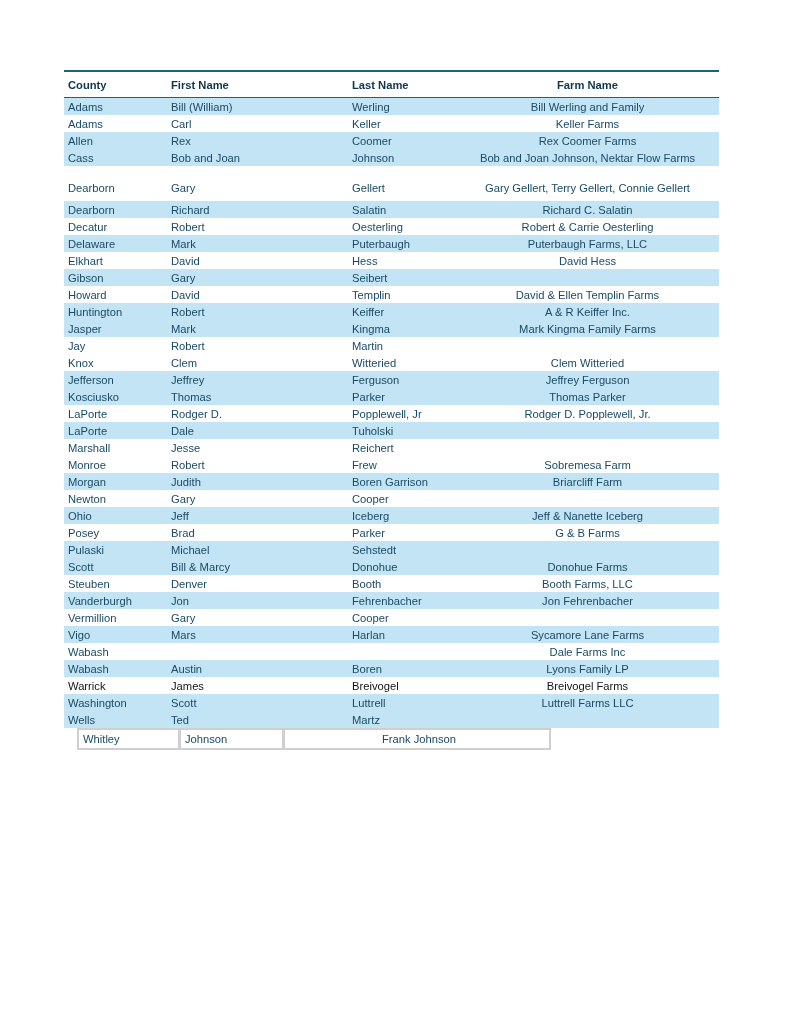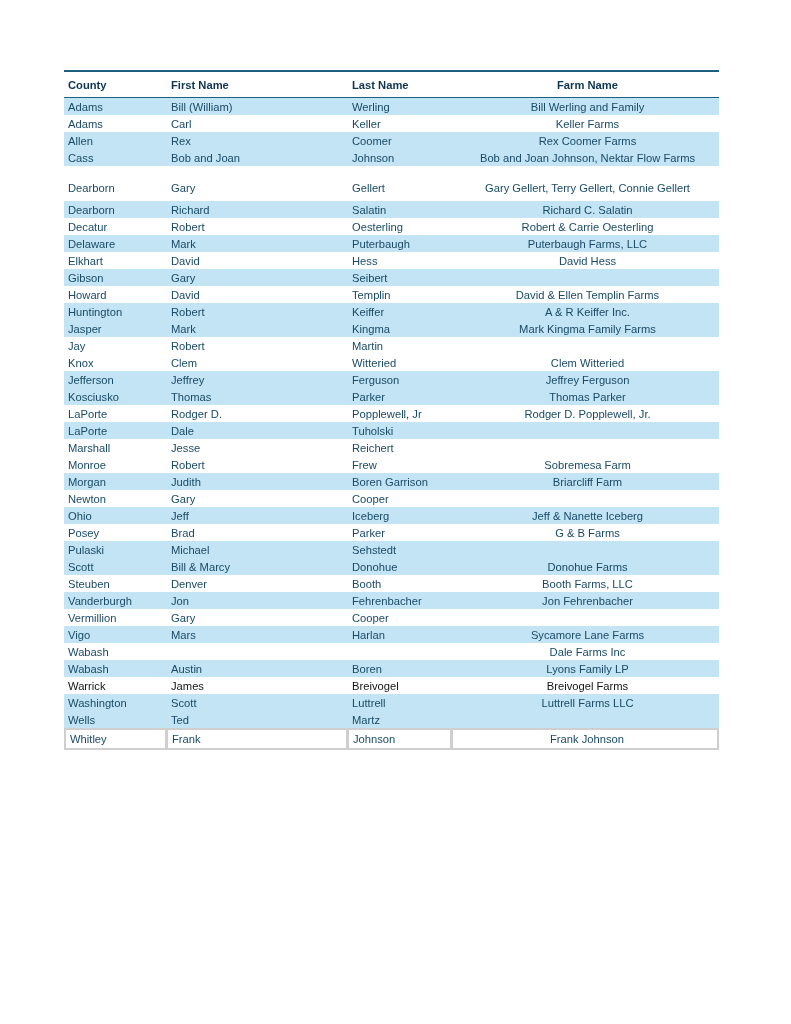--- a/index.html
+++ b/index.html
@@ -11,21 +11,21 @@
     .row { display: flex; height: 17px; align-items: center; font-size: 11.2px; color: #1a4a66; box-sizing: border-box; }
     .row.header { height: 26px; font-weight: bold; color: #0f3550; border-bottom: 1.5px solid #1f5f7f; }
     .row.band { background: #c2e4f4; }
     .row.gap { height: 35px; align-items: flex-end; padding-bottom: 7px; }
     .row.dark { color: #141414; }
     .cell { box-sizing: border-box; padding-left: 4px; white-space: nowrap; overflow: hidden; }
     .c1 { width: 103px; }
     .c2 { width: 181px; }
     .c3 { width: 104px; }
     .c4 { width: 267px; text-align: center; }
-    .row.last { height: 22px; margin-top: 0; }
+    .row.last { height: 22px; margin-top: 0; margin-left: 13px; }
     .row.last .cell { border: 2px solid #cfcfcf; height: 22px; line-height: 18px; background: #fff; }
     .row.last .cell + .cell { border-left-width: 1px; }
   </style>
 </head>
 <body>
 
 <div class="page">
   <div class="table">
     <div class="top-rule"></div>
     <div class="row header">
@@ -246,19 +246,18 @@
           <div class="cell c4">Luttrell Farms LLC</div>
         </div>
         <div class="row band">
           <div class="cell c1">Wells</div>
           <div class="cell c2">Ted</div>
           <div class="cell c3">Martz</div>
           <div class="cell c4"></div>
         </div>
         <div class="row last">
           <div class="cell c1">Whitley</div>
-          <div class="cell c2">Frank</div>
           <div class="cell c3">Johnson</div>
           <div class="cell c4">Frank Johnson</div>
         </div>
       </div>
   </div>
 </div>
 
 </body></html>

